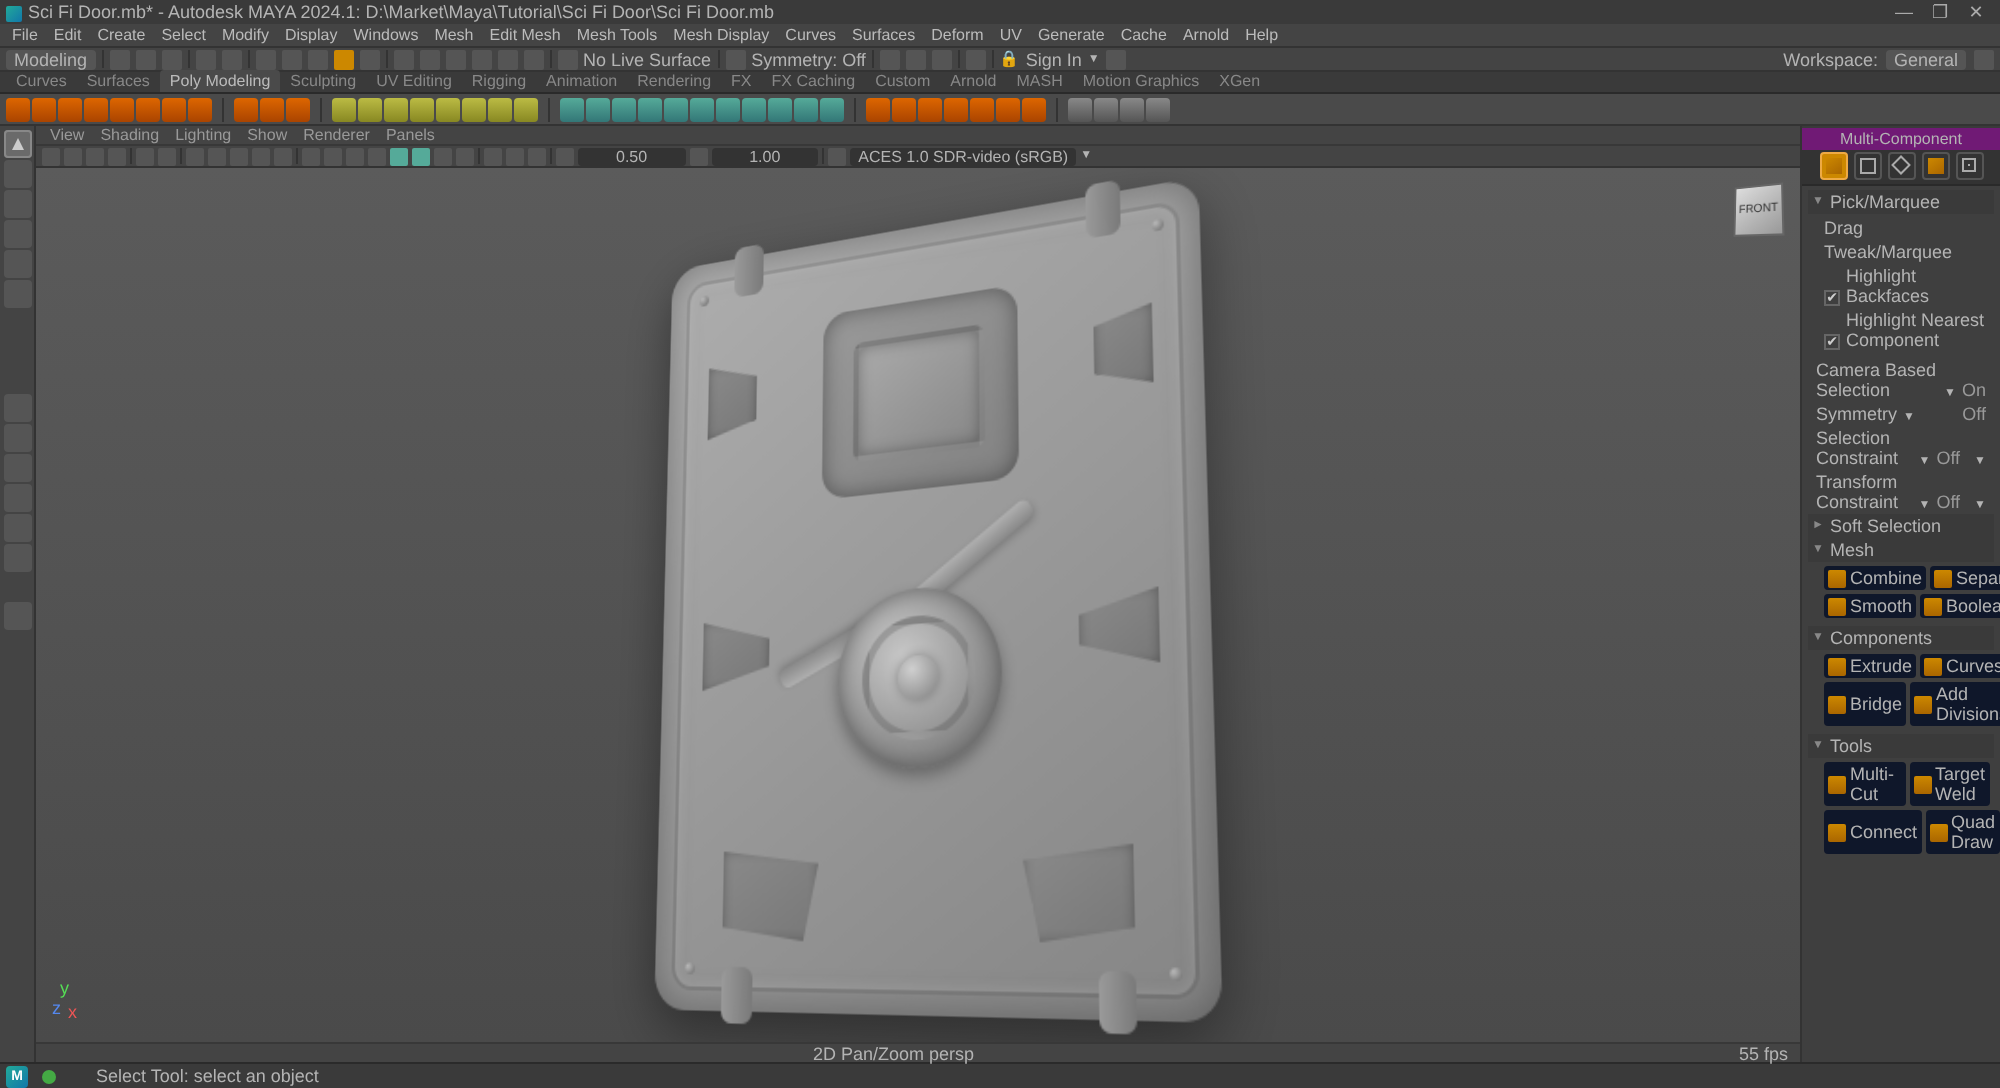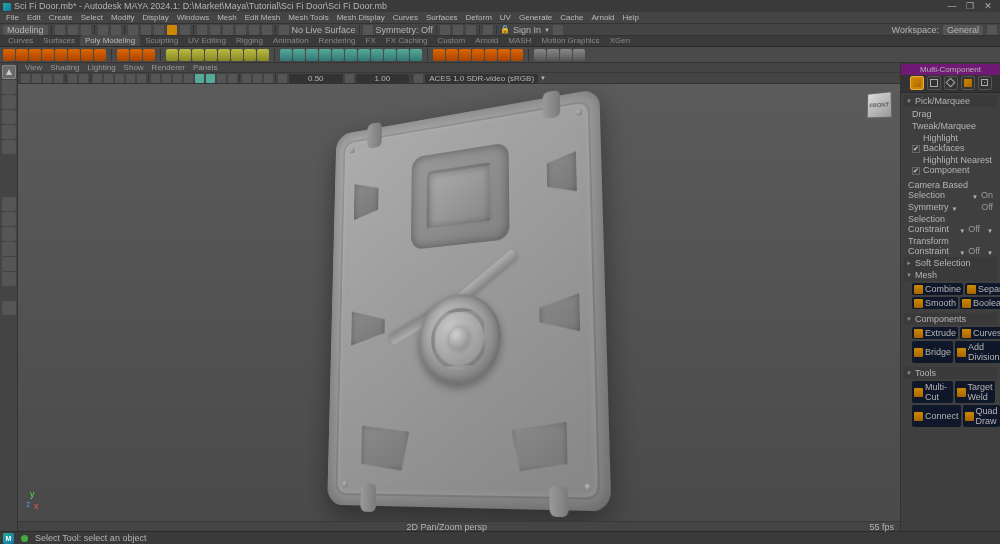--- a/index.html
+++ b/index.html
@@ -89,21 +89,21 @@
 .row{display:flex;align-items:flex-end;padding:1px 0;font-size:8px;gap:3px}
 .row .chk{width:8px;height:8px;border:1px solid #666;cursor:pointer;flex-shrink:0;display:flex;align-items:center;justify-content:center}
 .row .chk.on::before{content:"✔";font-size:7px;color:#ccc}
 .row .val{margin-left:auto;color:#999}
 .dim{color:#666}
 .btn-row{display:flex;gap:2px;padding:1px 0}
 .pbtn{flex:1;display:flex;align-items:center;gap:2px;padding:1px 2px;background:#0f172a;border-radius:2px;cursor:pointer;font-size:8px}
 .pbtn .pico{width:9px;height:9px;background:linear-gradient(#c80,#a60);border-radius:1px;flex-shrink:0}
 .footer{height:13px;background:#3a3a3a;display:flex;align-items:center;border-top:1px solid #2a2a2a}
 .footer .m-icon2{width:11px;height:11px;background:linear-gradient(135deg,#2a9 0%,#17a 100%);border-radius:2px;margin:0 3px;display:flex;align-items:center;justify-content:center;font-size:7px;color:#fff;font-weight:bold}
-.footer .msg{display:flex;align-items:center;gap:7px;padding:0 4px;font-size:8px}
+.footer .msg{display:flex;align-items:center;gap:20px;padding:0 4px;font-size:8px}
 .footer .msg .dot{width:7px;height:7px;border-radius:50%;background:#4a4}
 </style>
 </head>
 <body>
 
 <div class="titlebar">
   <div class="left">
     <div class="m-icon"></div>
     <span>Sci Fi Door.mb* - Autodesk MAYA 2024.1: D:\Market\Maya\Tutorial\Sci Fi Door\Sci Fi Door.mb</span>
   </div>

